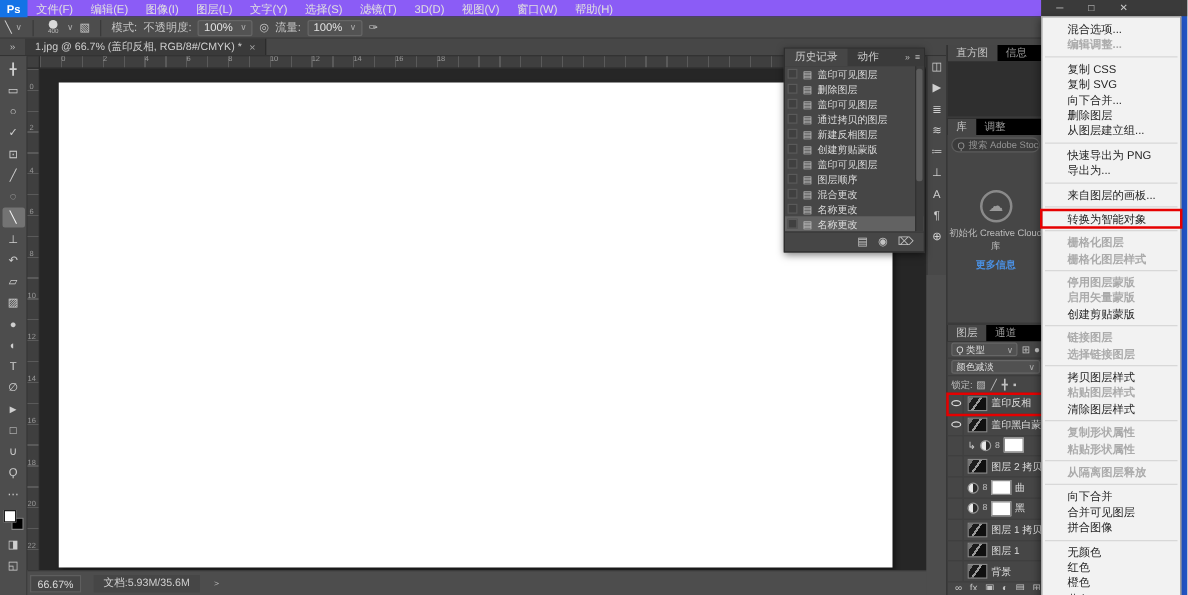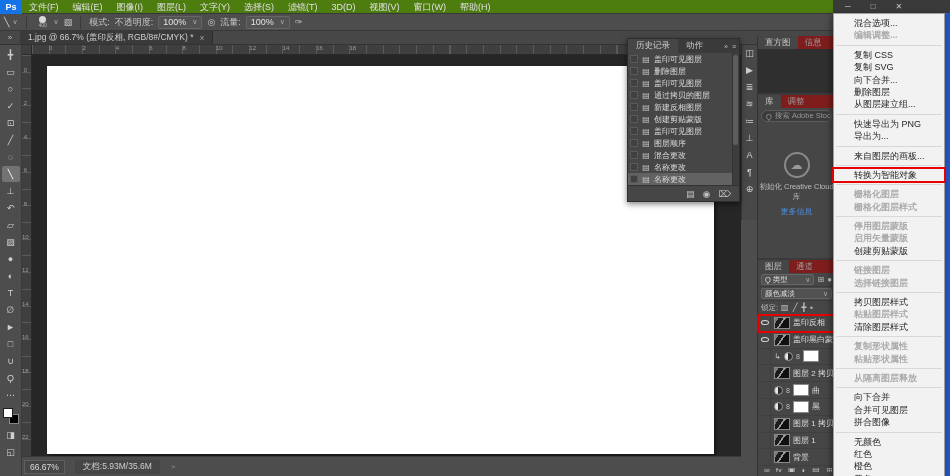--- a/index.html
+++ b/index.html
@@ -1,20 +1,20 @@
 <!DOCTYPE html>
 <html><head>
 <meta charset="utf-8">
 <style>
   * { margin:0; padding:0; box-sizing:border-box; }
   body { font-family:"Liberation Sans","DejaVu Sans",sans-serif; }
   #app { position:relative; width:950px; height:476px; background:#4d4d4d; overflow:hidden; color:#d6d6d6; font-size:9px; }
 
   
-  .menubar { position:absolute; left:0; top:0; width:833px; height:14px; background:#4d7c0f; border-bottom:1px solid #383838; display:flex; align-items:center; }
+  .menubar { position:absolute; left:0; top:0; width:833px; height:14px; background:#8b5cf6; border-bottom:1px solid #383838; display:flex; align-items:center; }
   .ps-logo { width:22px; height:14px; background:#1473e6; color:#fff; font-weight:bold; font-size:9px; display:flex; align-items:center; justify-content:center; }
   .menu-item { padding:0 7px; color:#e0e0e0; line-height:14px; cursor:default; white-space:nowrap; }
   .win-strip { position:absolute; left:833px; top:0; width:117px; height:13px; background:#3a3a3a; display:flex; align-items:center; gap:20px; padding-left:12px; color:#c9c9c9; font-size:8px; }
 
   
   .optionsbar { position:absolute; left:0; top:14px; width:833px; height:17px; background:#4d4d4d; border-bottom:1px solid #383838; display:flex; align-items:center; gap:5px; padding-left:4px; }
   .opt-group { display:flex; align-items:center; gap:3px; }
   .opt-sep { width:1px; height:13px; background:#3a3a3a; margin:0 3px; }
   .brush-preview { width:16px; height:13px; display:flex; flex-direction:column; align-items:center; justify-content:center; color:#ddd; }
   .brush-dot { width:7px; height:7px; border-radius:50%; background:#d9d9d9; }
@@ -67,31 +67,31 @@
   .hp-scroll { position:absolute; right:0; top:0; bottom:0; width:7px; background:#3d3d3d; border-left:1px solid #323232; }
   .hp-thumb { position:absolute; right:1px; top:2px; width:5px; height:90px; background:#5d5d5d; border-radius:2px; }
   .hp-footer { height:16px; border-top:1px solid #333; display:flex; align-items:center; justify-content:flex-end; gap:8px; padding-right:8px; color:#c2c2c2; font-size:9px; }
 
   
   .dock { position:absolute; left:741px; top:45px; width:16px; height:175px; background:#484848; border-left:1px solid #333; display:flex; flex-direction:column; align-items:center; padding-top:3px; gap:7px; }
   .dock-ico { color:#cfcfcf; font-size:9px; line-height:10px; }
 
   
   .rightcol { position:absolute; left:757px; top:36px; width:78px; height:440px; background:#464646; border-left:1px solid #333; }
-  .ptabs { height:13px; background:#7f1d1d; display:flex; }
+  .ptabs { height:13px; background:#000000; display:flex; }
   .ptab { padding:0 7px; display:flex; align-items:center; font-size:8.5px; color:#c9c9c9; }
   .ptab.active { background:#464646; }
   .ptab.dim { color:#9a9a9a; }
   .histo-box { height:46px; background:#2f2f2f; margin:0; border-bottom:2px solid #3a3a3a; }
   .search-row { height:16px; display:flex; align-items:center; padding:2px 3px; }
   .search-input { flex:1; background:#3b3b3b; border:1px solid #5c5c5c; border-radius:7px; height:12px; display:flex; align-items:center; gap:3px; padding:0 4px; color:#969696; font-size:7.5px; white-space:nowrap; overflow:hidden; }
   .lib-body { height:136px; display:flex; flex-direction:column; align-items:center; padding-top:28px; gap:4px; border-bottom:2px solid #3a3a3a; }
   .cc-logo { width:26px; height:26px; border-radius:50%; border:2px solid #8a8a8a; color:#9a9a9a; font-size:12px; display:flex; align-items:center; justify-content:center; }
   .lib-msg { color:#bdbdbd; font-size:7.5px; text-align:center; line-height:10px; }
-  .lib-link { color:#4a90e2; font-size:8px; font-weight:normal; }
+  .lib-link { color:#4a90e2; font-size:8px; font-weight:bold; }
 
   
   .filter-row, .blend-row, .lock-row { height:14px; display:flex; align-items:center; gap:3px; padding:0 3px; border-bottom:1px solid #3d3d3d; }
   .mini-select { background:#515151; border:1px solid #666; border-radius:2px; height:11px; display:flex; align-items:center; justify-content:space-between; gap:3px; padding:0 3px; font-size:7.5px; color:#ddd; flex:1; white-space:nowrap; overflow:hidden; }
   .mini-ico { color:#c0c0c0; font-size:8px; }
   .lock-label { color:#bdbdbd; font-size:7.5px; }
   .layers-list { }
   .layer-row { position:relative; height:16.8px; display:flex; align-items:center; gap:3px; padding-left:2px; border-bottom:1px solid #3f3f3f; }
   .eye-cell { width:11px; height:100%; border-right:1px solid #3f3f3f; display:flex; align-items:center; justify-content:center; flex:none; }
   .eye { width:8px; height:5px; border:1px solid #d8d8d8; border-radius:50%; display:none; }

